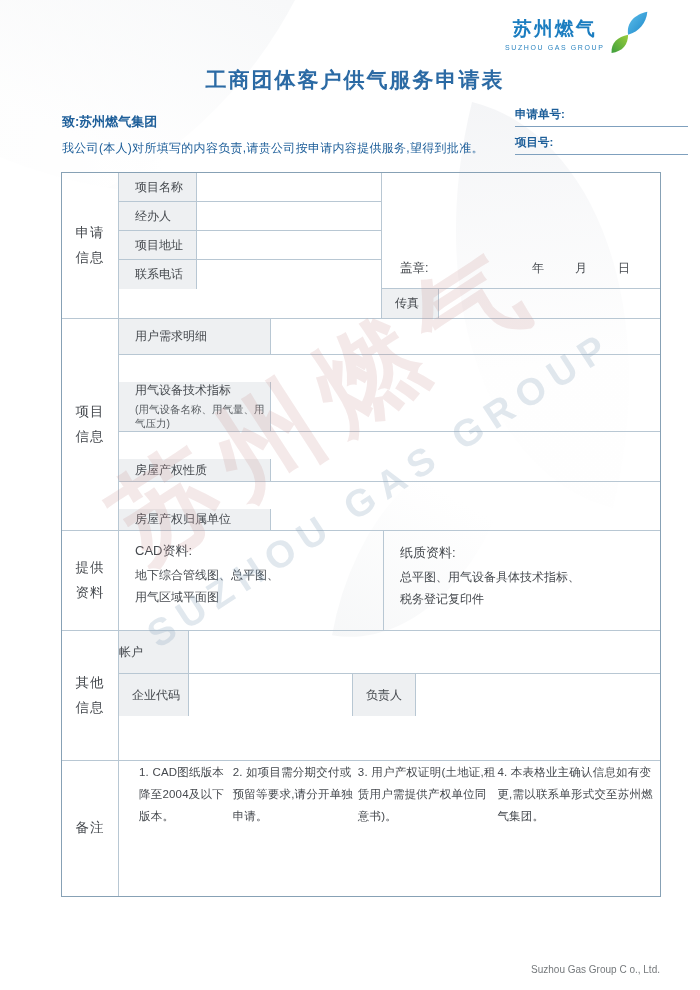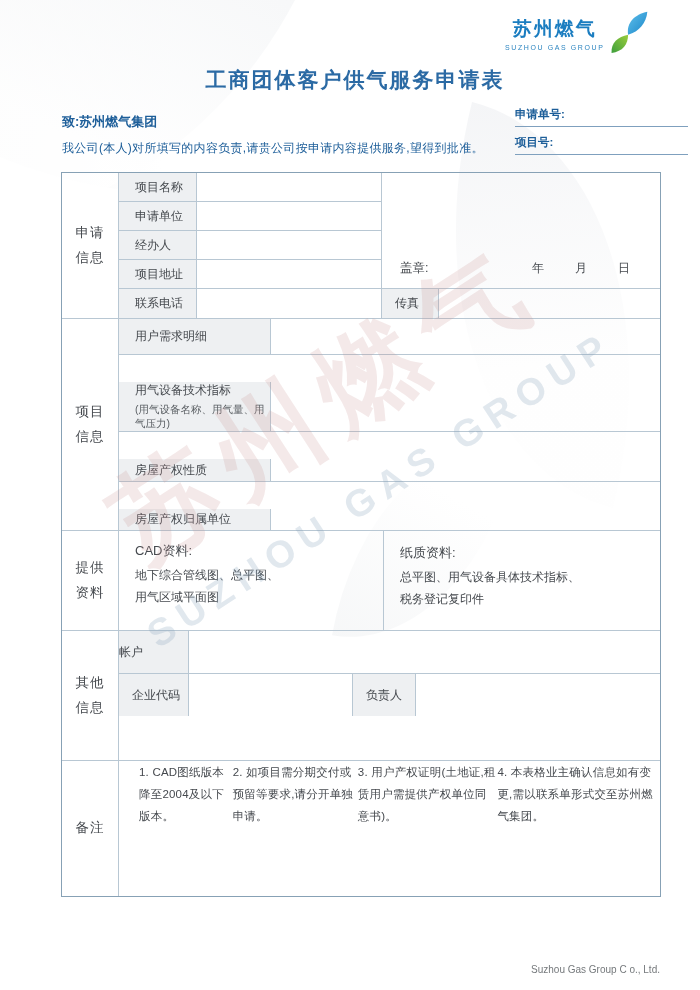--- a/index.html
+++ b/index.html
@@ -145,24 +145,20 @@
     <div class="sec" style="height:145px">
       <div class="sec-label">
         <span>申请信息</span>
       </div>
       <div class="mid1 rowset">
         <div class="row">
           <div class="lbl">项目名称</div>
           <div class="val"></div>
         </div>
         <div class="row">
-          <div class="lbl">申请单位</div>
-          <div class="val"></div>
-        </div>
-        <div class="row">
           <div class="lbl">经办人</div>
           <div class="val"></div>
         </div>
         <div class="row">
           <div class="lbl">项目地址</div>
           <div class="val"></div>
         </div>
         <div class="row">
           <div class="lbl">联系电话</div>
           <div class="val"></div>

